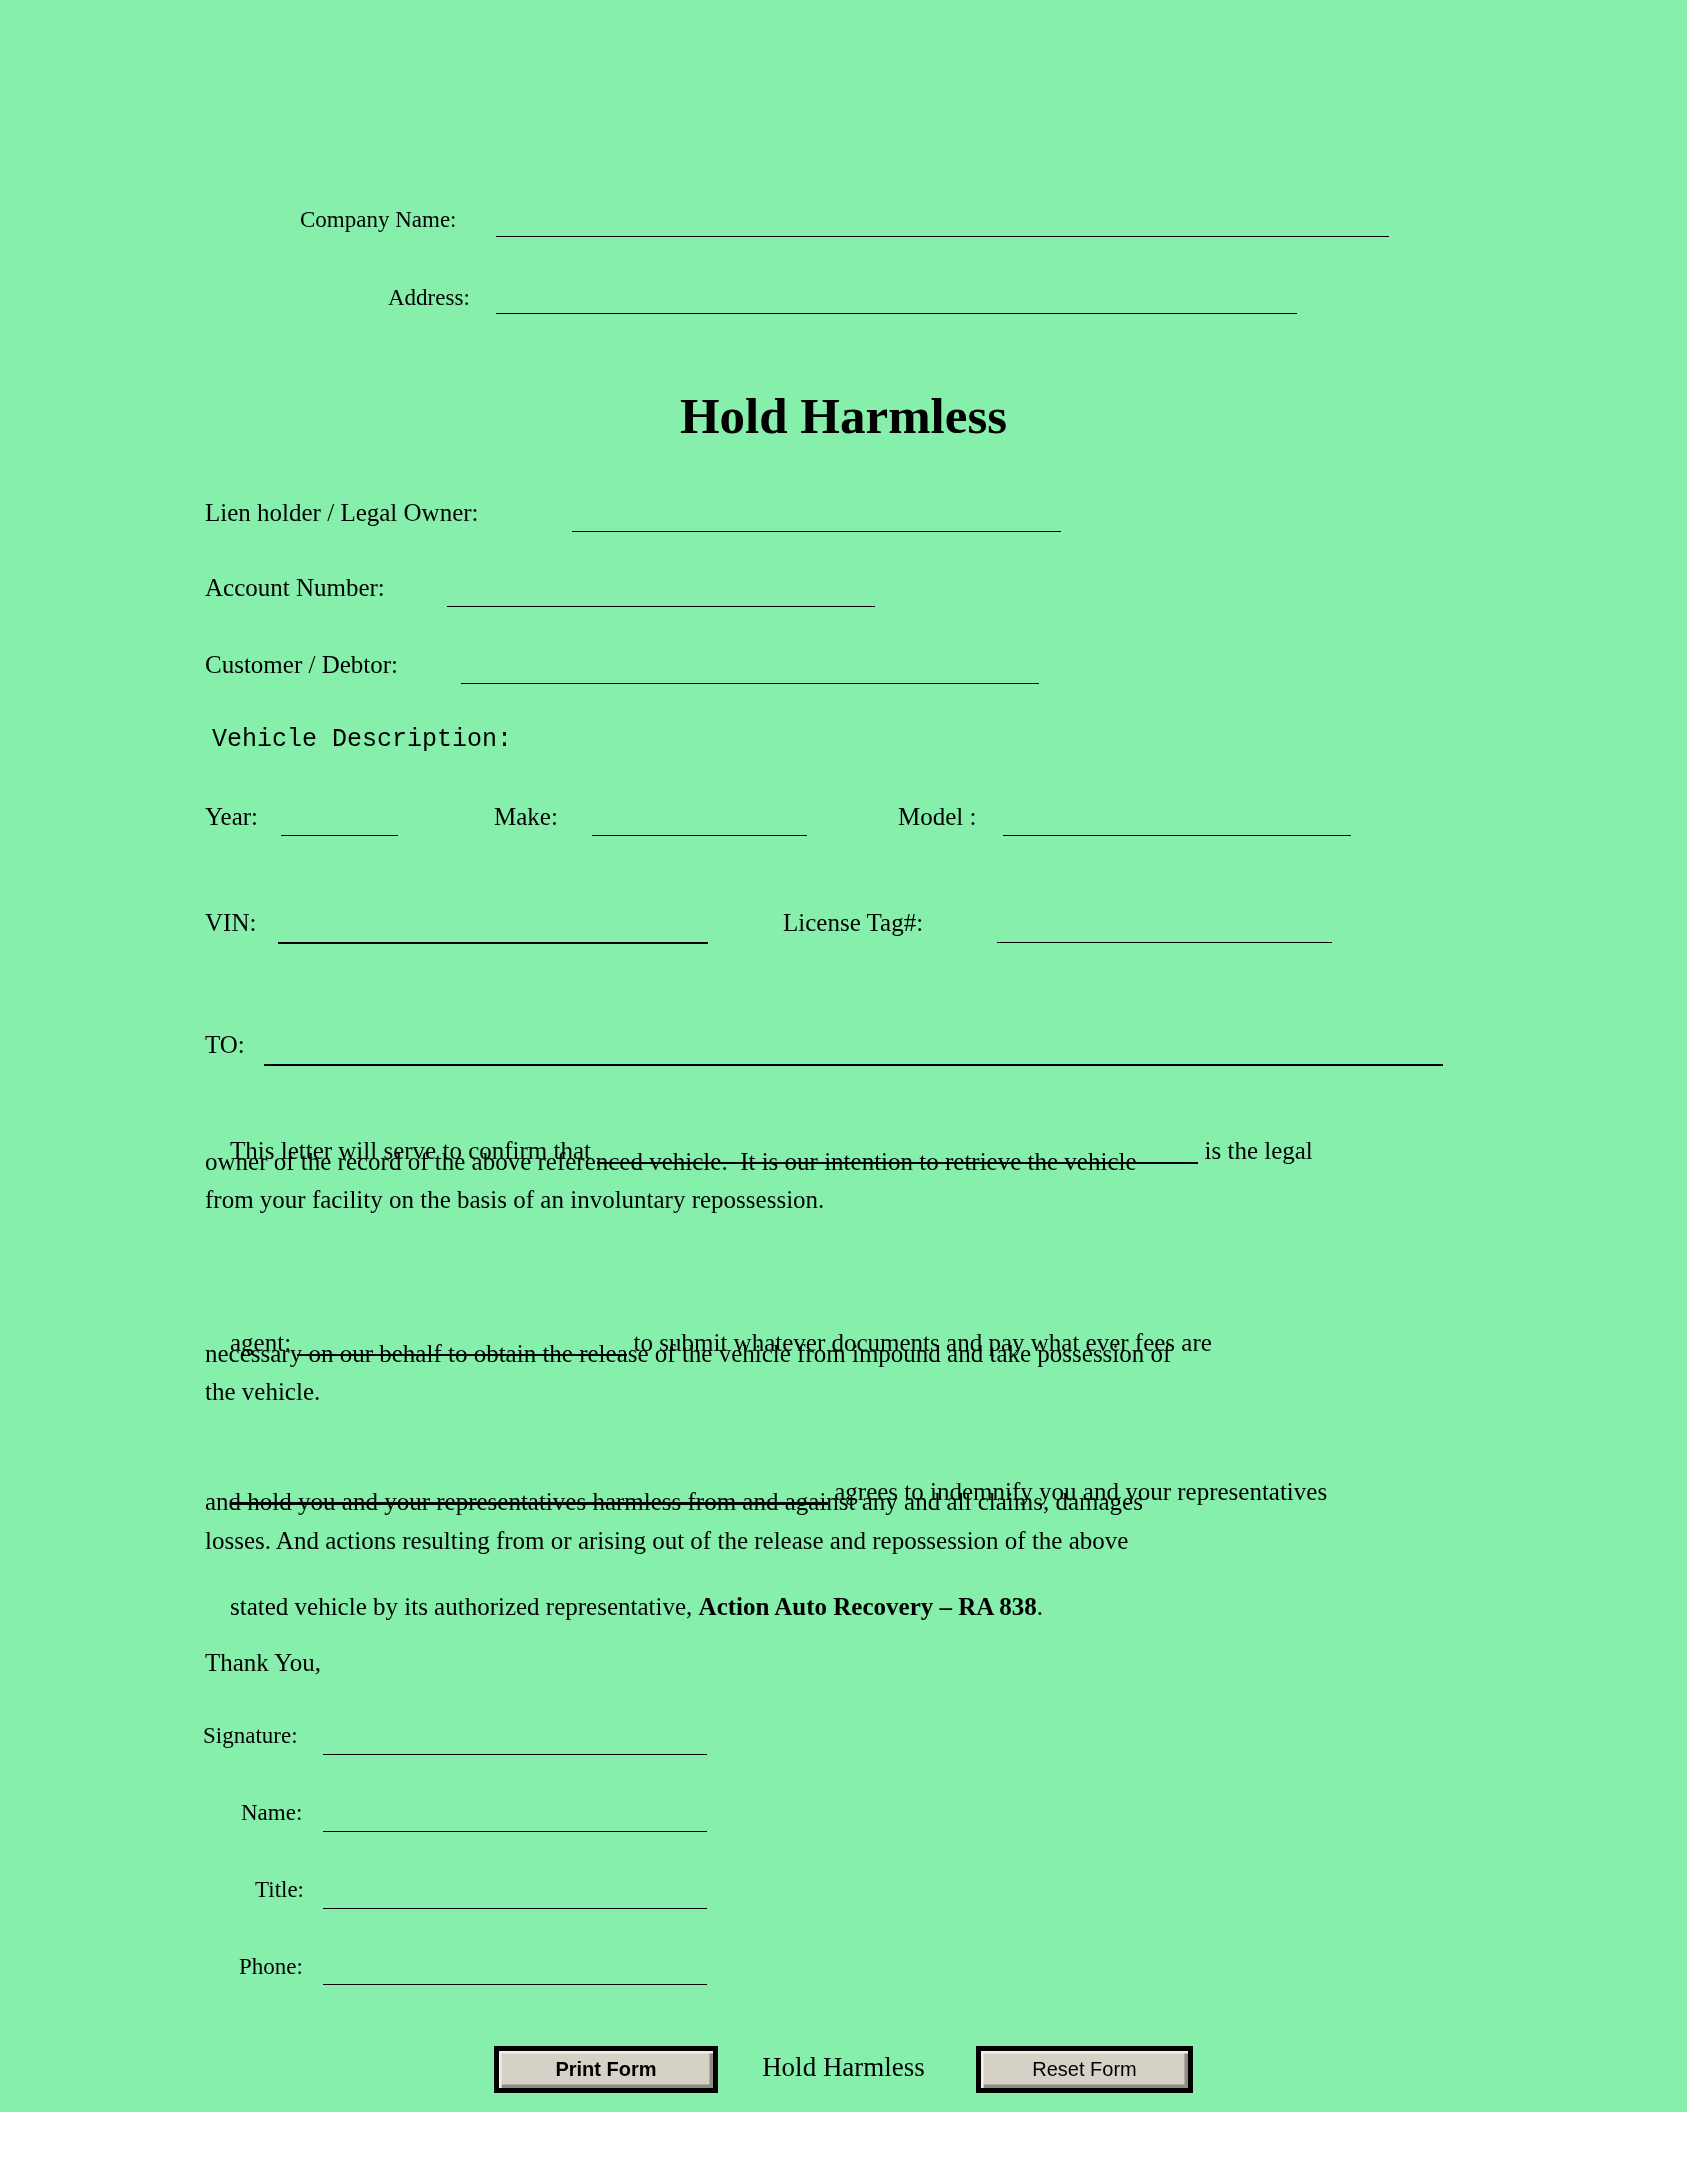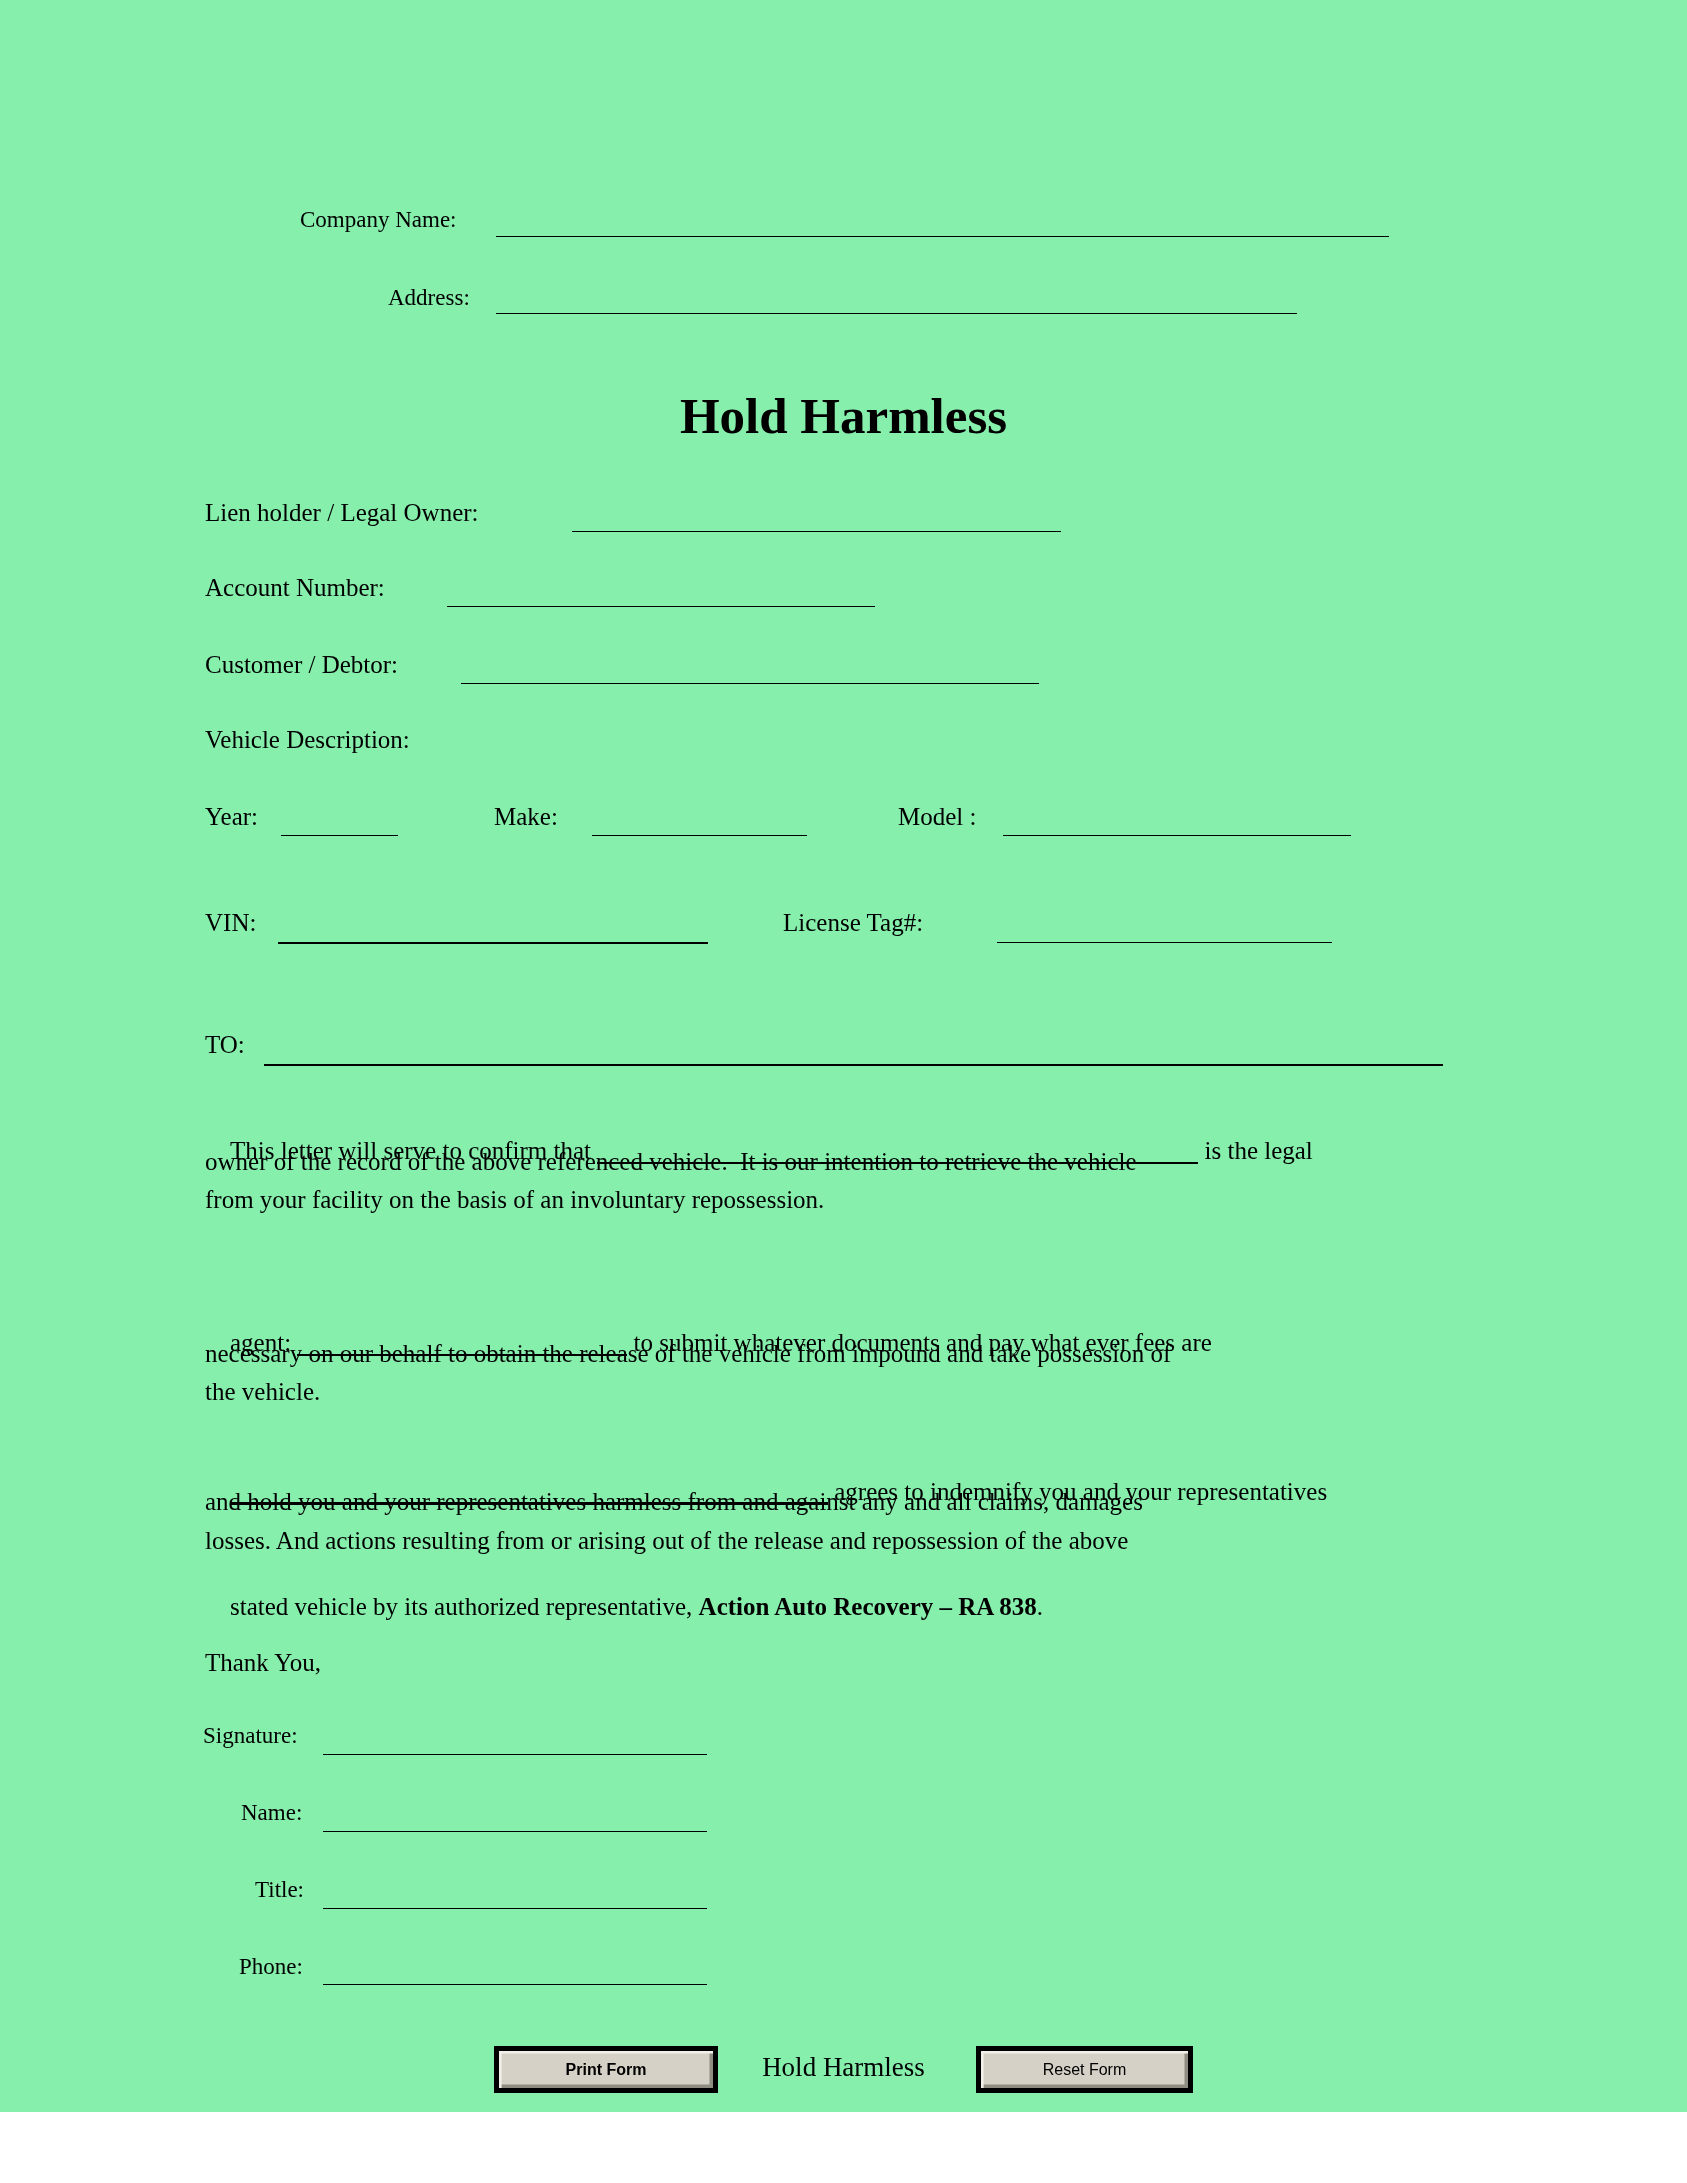--- a/index.html
+++ b/index.html
@@ -38,21 +38,21 @@
     text-align:center;
     font-size:27px; line-height:1;
   }
   .form-btn {
     position:absolute;
     height:47px;
     background:#d5d1c6;
     border:5.2px solid #000;
     box-shadow: inset 2.6px 2.6px 0 #f2efe9, inset -3.5px -3.5px 0 #8f8c81;
     font-family:"Liberation Sans", sans-serif;
-    font-size:16px;
+    font-size:20px;
     color:#000;
     text-align:center;
     cursor:pointer;
     padding:0;
   }
   .form-btn.bold { font-weight:bold; }
 </style>
 </head>
 <body>
 
@@ -68,21 +68,21 @@
 
   <span class="lbl" style="left:205px; top:500px;">Lien holder / Legal Owner:</span>
   <div class="uline thin" style="left:572px; top:531px; width:489px;"></div>
 
   <span class="lbl" style="left:205px; top:575px;">Account Number:</span>
   <div class="uline thin" style="left:447px; top:606px; width:428px;"></div>
 
   <span class="lbl" style="left:205px; top:652px;">Customer / Debtor:</span>
   <div class="uline thin" style="left:461px; top:683px; width:578px;"></div>
 
-  <span class="lbl" style="left:205px; top:727px;">Vehicle Description:</span>
+  <span class="lbl" style="left:212px; top:727px;font-family:Liberation Mono, monospace;">Vehicle Description:</span>
 
   <span class="lbl" style="left:205px; top:804px;">Year:</span>
   <div class="uline thin" style="left:281px; top:835px; width:117px;"></div>
 
   <span class="lbl" style="left:494px; top:804px;">Make:</span>
   <div class="uline thin" style="left:592px; top:835px; width:215px;"></div>
 
   <span class="lbl" style="left:898px; top:804px;">Model :</span>
   <div class="uline thin" style="left:1003px; top:835px; width:348px;"></div>
 

